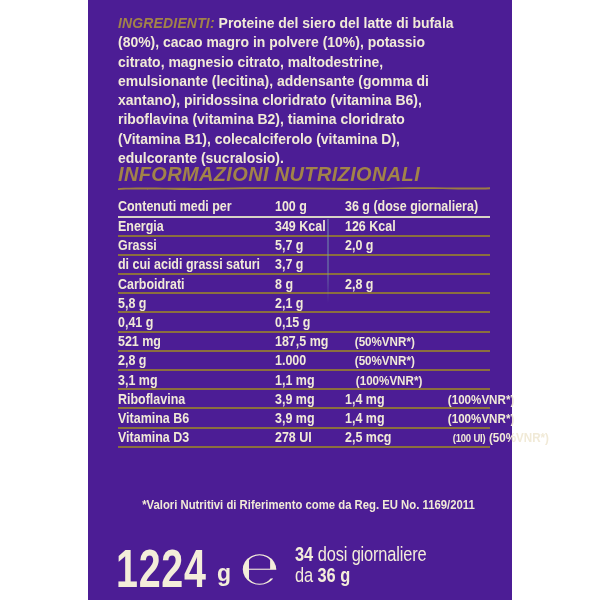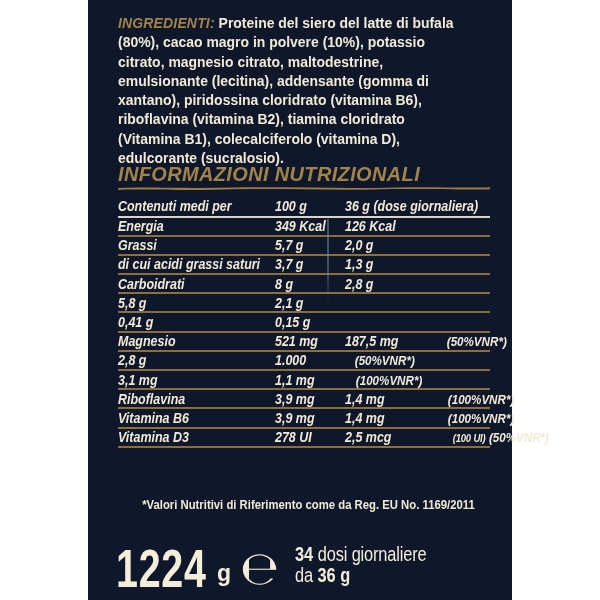--- a/index.html
+++ b/index.html
@@ -2,21 +2,21 @@
 <html><head>
 <meta charset="utf-8">
 <style>
   html,body{margin:0;padding:0;}
   body{
     width:600px;height:600px;position:relative;background:#ffffff;
     font-family:"Liberation Sans",sans-serif;overflow:hidden;
   }
   .label{
     position:absolute;left:88px;top:0;width:424px;height:600px;
-    background:#0f172a;color:#f1ead7;
+    background:#4c1d95;color:#f1ead7;
   }
   
   .ingredients{position:absolute;left:30px;top:13px;width:372px;}
   .ing-line{
     white-space:nowrap;font-size:15.5px;font-weight:700;line-height:19.3px;
     transform:scaleX(0.90);transform-origin:left top;color:#f1ead7;
   }
   .ing-head{color:#a28349;font-style:italic;font-weight:700;letter-spacing:.2px;}
   .ing-bold{font-weight:800;color:#f6efdd;}
   
@@ -25,21 +25,21 @@
     font-size:21px;font-weight:700;font-style:italic;letter-spacing:.4px;
     color:#a28349;transform:scaleX(0.95);transform-origin:left top;
   }
   .brush{position:absolute;left:30px;top:185px;width:372px;height:6px;}
   
   .table{position:absolute;left:30px;top:196px;width:372px;}
   .row{
     display:grid;grid-template-columns:157px 70px 92px 1fr;
     align-items:center;height:19.2px;box-sizing:border-box;
     border-bottom:2px solid #8b6f3e;
-    font-size:14.5px;font-weight:700;color:#f1ead7;font-style:italic;
+    font-size:14.5px;font-weight:700;color:#f1ead7;
   }
   .row.thead{grid-template-columns:157px 70px 1fr;height:21.5px;border-bottom:2px solid #d9d3c6;}
   .cell{white-space:nowrap;overflow:visible;}
   .cell .tx{display:inline-block;transform:scaleX(0.86);transform-origin:left center;white-space:nowrap;}
   .c4{text-align:left;}
   .c4 .tx{transform-origin:right center;}
   .vnr{font-size:13.5px;font-weight:700;}
   .note{font-size:11px;font-weight:700;letter-spacing:-.2px;}
   .vline{
     position:absolute;left:239px;top:219px;width:1.5px;height:84px;
@@ -106,41 +106,39 @@
     </div>
     <div class="row">
       <span class="cell"><span class="tx">Grassi</span></span>
       <span class="cell"><span class="tx">5,7 g</span></span>
       <span class="cell"><span class="tx">2,0 g</span></span>
       <span class="cell c4"><span class="tx"><span class="note"></span> <span class="vnr"></span></span></span>
     </div>
     <div class="row">
       <span class="cell"><span class="tx">di cui acidi grassi saturi</span></span>
       <span class="cell"><span class="tx">3,7 g</span></span>
-      <span class="cell"><span class="tx">1,3 g</span></span>
       <span class="cell c4"><span class="tx"><span class="note"></span> <span class="vnr"></span></span></span>
     </div>
     <div class="row">
       <span class="cell"><span class="tx">Carboidrati</span></span>
       <span class="cell"><span class="tx">8 g</span></span>
       <span class="cell"><span class="tx">2,8 g</span></span>
       <span class="cell c4"><span class="tx"><span class="note"></span> <span class="vnr"></span></span></span>
     </div>
     <div class="row">
       <span class="cell"><span class="tx">5,8 g</span></span>
       <span class="cell"><span class="tx">2,1 g</span></span>
       <span class="cell c4"><span class="tx"><span class="note"></span> <span class="vnr"></span></span></span>
     </div>
     <div class="row">
       <span class="cell"><span class="tx">0,41 g</span></span>
       <span class="cell"><span class="tx">0,15 g</span></span>
       <span class="cell c4"><span class="tx"><span class="note"></span> <span class="vnr"></span></span></span>
     </div>
     <div class="row">
-      <span class="cell"><span class="tx">Magnesio</span></span>
       <span class="cell"><span class="tx">521 mg</span></span>
       <span class="cell"><span class="tx">187,5 mg</span></span>
       <span class="cell c4"><span class="tx"><span class="note"></span> <span class="vnr">(50%VNR*)</span></span></span>
     </div>
     <div class="row">
       <span class="cell"><span class="tx">2,8 g</span></span>
       <span class="cell"><span class="tx">1.000</span></span>
       <span class="cell c4"><span class="tx"><span class="note"></span> <span class="vnr">(50%VNR*)</span></span></span>
     </div>
     <div class="row">

